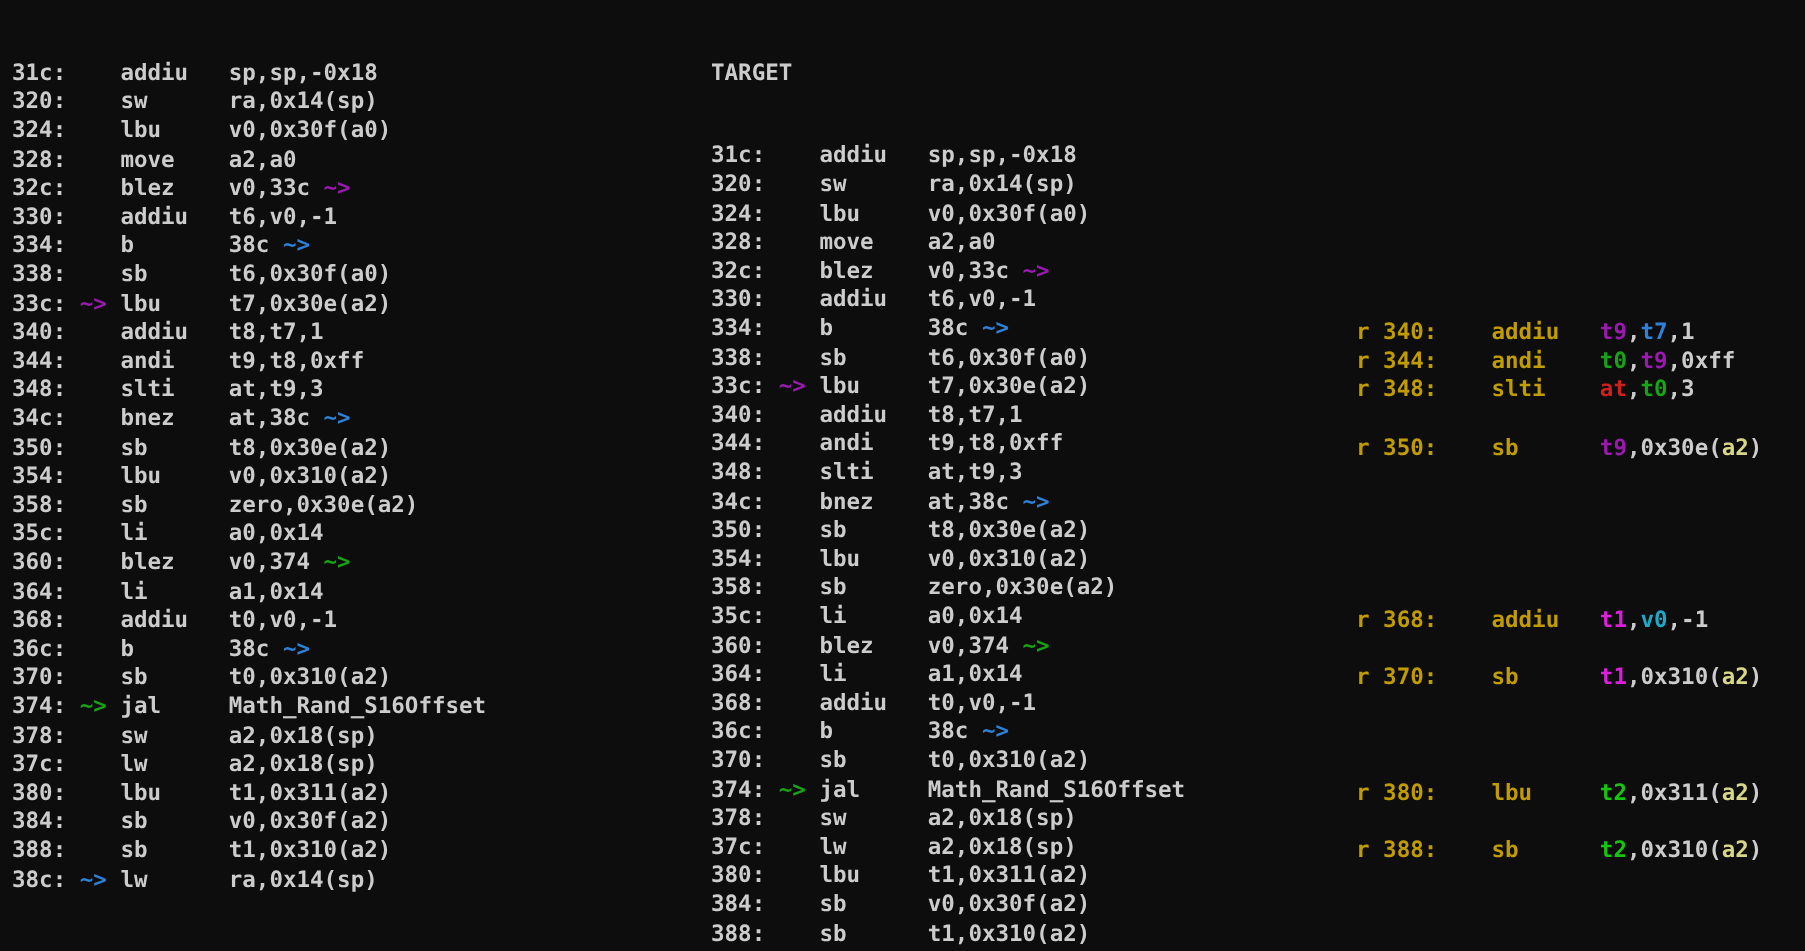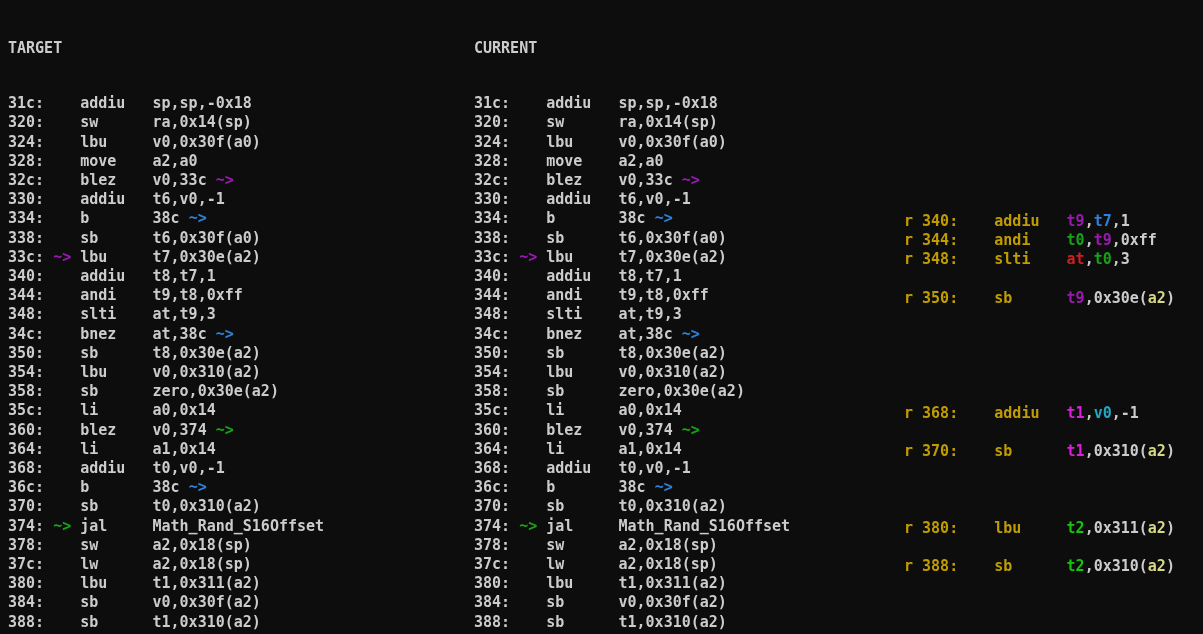--- a/index.html
+++ b/index.html
@@ -18,23 +18,22 @@
   #col-target{left:8px;}
   #col-current{left:474px;}
   #col-previous{left:904px;}
   #col-previous .hdr{padding-left:18px;}
 </style>
 </head>
 <body>
 
 <div class="term">
   <div class="col" id="col-target">
-    <div class="ln hdr">TARGET</div>
     <div id="code-target"><div class="ln"><span style="color: rgb(204, 204, 204);">31c: </span><span style="color: rgb(204, 204, 204);">   </span><span style="color: rgb(204, 204, 204);">addiu   </span><span style="color: rgb(204, 204, 204);">sp,sp,-0x18</span></div><div class="ln"><span style="color: rgb(204, 204, 204);">320: </span><span style="color: rgb(204, 204, 204);">   </span><span style="color: rgb(204, 204, 204);">sw      </span><span style="color: rgb(204, 204, 204);">ra,0x14(sp)</span></div><div class="ln"><span style="color: rgb(204, 204, 204);">324: </span><span style="color: rgb(204, 204, 204);">   </span><span style="color: rgb(204, 204, 204);">lbu     </span><span style="color: rgb(204, 204, 204);">v0,0x30f(a0)</span></div><div class="ln"><span style="color: rgb(204, 204, 204);">328: </span><span style="color: rgb(204, 204, 204);">   </span><span style="color: rgb(204, 204, 204);">move    </span><span style="color: rgb(204, 204, 204);">a2,a0</span></div><div class="ln"><span style="color: rgb(204, 204, 204);">32c: </span><span style="color: rgb(204, 204, 204);">   </span><span style="color: rgb(204, 204, 204);">blez    </span><span style="color: rgb(204, 204, 204);">v0,33c </span><span style="color: rgb(154, 26, 176);">~&gt;</span></div><div class="ln"><span style="color: rgb(204, 204, 204);">330: </span><span style="color: rgb(204, 204, 204);">   </span><span style="color: rgb(204, 204, 204);">addiu   </span><span style="color: rgb(204, 204, 204);">t6,v0,-1</span></div><div class="ln"><span style="color: rgb(204, 204, 204);">334: </span><span style="color: rgb(204, 204, 204);">   </span><span style="color: rgb(204, 204, 204);">b       </span><span style="color: rgb(204, 204, 204);">38c </span><span style="color: rgb(46, 128, 216);">~&gt;</span></div><div class="ln"><span style="color: rgb(204, 204, 204);">338: </span><span style="color: rgb(204, 204, 204);">   </span><span style="color: rgb(204, 204, 204);">sb      </span><span style="color: rgb(204, 204, 204);">t6,0x30f(a0)</span></div><div class="ln"><span style="color: rgb(204, 204, 204);">33c: </span><span style="color: rgb(154, 26, 176);">~&gt;</span><span style="color: rgb(204, 204, 204);"> </span><span style="color: rgb(204, 204, 204);">lbu     </span><span style="color: rgb(204, 204, 204);">t7,0x30e(a2)</span></div><div class="ln"><span style="color: rgb(204, 204, 204);">340: </span><span style="color: rgb(204, 204, 204);">   </span><span style="color: rgb(204, 204, 204);">addiu   </span><span style="color: rgb(204, 204, 204);">t8,t7,1</span></div><div class="ln"><span style="color: rgb(204, 204, 204);">344: </span><span style="color: rgb(204, 204, 204);">   </span><span style="color: rgb(204, 204, 204);">andi    </span><span style="color: rgb(204, 204, 204);">t9,t8,0xff</span></div><div class="ln"><span style="color: rgb(204, 204, 204);">348: </span><span style="color: rgb(204, 204, 204);">   </span><span style="color: rgb(204, 204, 204);">slti    </span><span style="color: rgb(204, 204, 204);">at,t9,3</span></div><div class="ln"><span style="color: rgb(204, 204, 204);">34c: </span><span style="color: rgb(204, 204, 204);">   </span><span style="color: rgb(204, 204, 204);">bnez    </span><span style="color: rgb(204, 204, 204);">at,38c </span><span style="color: rgb(46, 128, 216);">~&gt;</span></div><div class="ln"><span style="color: rgb(204, 204, 204);">350: </span><span style="color: rgb(204, 204, 204);">   </span><span style="color: rgb(204, 204, 204);">sb      </span><span style="color: rgb(204, 204, 204);">t8,0x30e(a2)</span></div><div class="ln"><span style="color: rgb(204, 204, 204);">354: </span><span style="color: rgb(204, 204, 204);">   </span><span style="color: rgb(204, 204, 204);">lbu     </span><span style="color: rgb(204, 204, 204);">v0,0x310(a2)</span></div><div class="ln"><span style="color: rgb(204, 204, 204);">358: </span><span style="color: rgb(204, 204, 204);">   </span><span style="color: rgb(204, 204, 204);">sb      </span><span style="color: rgb(204, 204, 204);">zero,0x30e(a2)</span></div><div class="ln"><span style="color: rgb(204, 204, 204);">35c: </span><span style="color: rgb(204, 204, 204);">   </span><span style="color: rgb(204, 204, 204);">li      </span><span style="color: rgb(204, 204, 204);">a0,0x14</span></div><div class="ln"><span style="color: rgb(204, 204, 204);">360: </span><span style="color: rgb(204, 204, 204);">   </span><span style="color: rgb(204, 204, 204);">blez    </span><span style="color: rgb(204, 204, 204);">v0,374 </span><span style="color: rgb(22, 163, 22);">~&gt;</span></div><div class="ln"><span style="color: rgb(204, 204, 204);">364: </span><span style="color: rgb(204, 204, 204);">   </span><span style="color: rgb(204, 204, 204);">li      </span><span style="color: rgb(204, 204, 204);">a1,0x14</span></div><div class="ln"><span style="color: rgb(204, 204, 204);">368: </span><span style="color: rgb(204, 204, 204);">   </span><span style="color: rgb(204, 204, 204);">addiu   </span><span style="color: rgb(204, 204, 204);">t0,v0,-1</span></div><div class="ln"><span style="color: rgb(204, 204, 204);">36c: </span><span style="color: rgb(204, 204, 204);">   </span><span style="color: rgb(204, 204, 204);">b       </span><span style="color: rgb(204, 204, 204);">38c </span><span style="color: rgb(46, 128, 216);">~&gt;</span></div><div class="ln"><span style="color: rgb(204, 204, 204);">370: </span><span style="color: rgb(204, 204, 204);">   </span><span style="color: rgb(204, 204, 204);">sb      </span><span style="color: rgb(204, 204, 204);">t0,0x310(a2)</span></div><div class="ln"><span style="color: rgb(204, 204, 204);">374: </span><span style="color: rgb(22, 163, 22);">~&gt;</span><span style="color: rgb(204, 204, 204);"> </span><span style="color: rgb(204, 204, 204);">jal     </span><span style="color: rgb(204, 204, 204);">Math_Rand_S16Offset</span></div><div class="ln"><span style="color: rgb(204, 204, 204);">378: </span><span style="color: rgb(204, 204, 204);">   </span><span style="color: rgb(204, 204, 204);">sw      </span><span style="color: rgb(204, 204, 204);">a2,0x18(sp)</span></div><div class="ln"><span style="color: rgb(204, 204, 204);">37c: </span><span style="color: rgb(204, 204, 204);">   </span><span style="color: rgb(204, 204, 204);">lw      </span><span style="color: rgb(204, 204, 204);">a2,0x18(sp)</span></div><div class="ln"><span style="color: rgb(204, 204, 204);">380: </span><span style="color: rgb(204, 204, 204);">   </span><span style="color: rgb(204, 204, 204);">lbu     </span><span style="color: rgb(204, 204, 204);">t1,0x311(a2)</span></div><div class="ln"><span style="color: rgb(204, 204, 204);">384: </span><span style="color: rgb(204, 204, 204);">   </span><span style="color: rgb(204, 204, 204);">sb      </span><span style="color: rgb(204, 204, 204);">v0,0x30f(a2)</span></div><div class="ln"><span style="color: rgb(204, 204, 204);">388: </span><span style="color: rgb(204, 204, 204);">   </span><span style="color: rgb(204, 204, 204);">sb      </span><span style="color: rgb(204, 204, 204);">t1,0x310(a2)</span></div><div class="ln"><span style="color: rgb(204, 204, 204);">38c: </span><span style="color: rgb(46, 128, 216);">~&gt;</span><span style="color: rgb(204, 204, 204);"> </span><span style="color: rgb(204, 204, 204);">lw      </span><span style="color: rgb(204, 204, 204);">ra,0x14(sp)</span></div></div>
   </div>
   <div class="col" id="col-current">
-    <div class="ln hdr">CURRENT</div>
+    <div class="ln hdr">TARGET</div>
     <div id="code-current"><div class="ln"><span style="color: rgb(204, 204, 204);">31c: </span><span style="color: rgb(204, 204, 204);">   </span><span style="color: rgb(204, 204, 204);">addiu   </span><span style="color: rgb(204, 204, 204);">sp,sp,-0x18</span></div><div class="ln"><span style="color: rgb(204, 204, 204);">320: </span><span style="color: rgb(204, 204, 204);">   </span><span style="color: rgb(204, 204, 204);">sw      </span><span style="color: rgb(204, 204, 204);">ra,0x14(sp)</span></div><div class="ln"><span style="color: rgb(204, 204, 204);">324: </span><span style="color: rgb(204, 204, 204);">   </span><span style="color: rgb(204, 204, 204);">lbu     </span><span style="color: rgb(204, 204, 204);">v0,0x30f(a0)</span></div><div class="ln"><span style="color: rgb(204, 204, 204);">328: </span><span style="color: rgb(204, 204, 204);">   </span><span style="color: rgb(204, 204, 204);">move    </span><span style="color: rgb(204, 204, 204);">a2,a0</span></div><div class="ln"><span style="color: rgb(204, 204, 204);">32c: </span><span style="color: rgb(204, 204, 204);">   </span><span style="color: rgb(204, 204, 204);">blez    </span><span style="color: rgb(204, 204, 204);">v0,33c </span><span style="color: rgb(154, 26, 176);">~&gt;</span></div><div class="ln"><span style="color: rgb(204, 204, 204);">330: </span><span style="color: rgb(204, 204, 204);">   </span><span style="color: rgb(204, 204, 204);">addiu   </span><span style="color: rgb(204, 204, 204);">t6,v0,-1</span></div><div class="ln"><span style="color: rgb(204, 204, 204);">334: </span><span style="color: rgb(204, 204, 204);">   </span><span style="color: rgb(204, 204, 204);">b       </span><span style="color: rgb(204, 204, 204);">38c </span><span style="color: rgb(46, 128, 216);">~&gt;</span></div><div class="ln"><span style="color: rgb(204, 204, 204);">338: </span><span style="color: rgb(204, 204, 204);">   </span><span style="color: rgb(204, 204, 204);">sb      </span><span style="color: rgb(204, 204, 204);">t6,0x30f(a0)</span></div><div class="ln"><span style="color: rgb(204, 204, 204);">33c: </span><span style="color: rgb(154, 26, 176);">~&gt;</span><span style="color: rgb(204, 204, 204);"> </span><span style="color: rgb(204, 204, 204);">lbu     </span><span style="color: rgb(204, 204, 204);">t7,0x30e(a2)</span></div><div class="ln"><span style="color: rgb(204, 204, 204);">340: </span><span style="color: rgb(204, 204, 204);">   </span><span style="color: rgb(204, 204, 204);">addiu   </span><span style="color: rgb(204, 204, 204);">t8,t7,1</span></div><div class="ln"><span style="color: rgb(204, 204, 204);">344: </span><span style="color: rgb(204, 204, 204);">   </span><span style="color: rgb(204, 204, 204);">andi    </span><span style="color: rgb(204, 204, 204);">t9,t8,0xff</span></div><div class="ln"><span style="color: rgb(204, 204, 204);">348: </span><span style="color: rgb(204, 204, 204);">   </span><span style="color: rgb(204, 204, 204);">slti    </span><span style="color: rgb(204, 204, 204);">at,t9,3</span></div><div class="ln"><span style="color: rgb(204, 204, 204);">34c: </span><span style="color: rgb(204, 204, 204);">   </span><span style="color: rgb(204, 204, 204);">bnez    </span><span style="color: rgb(204, 204, 204);">at,38c </span><span style="color: rgb(46, 128, 216);">~&gt;</span></div><div class="ln"><span style="color: rgb(204, 204, 204);">350: </span><span style="color: rgb(204, 204, 204);">   </span><span style="color: rgb(204, 204, 204);">sb      </span><span style="color: rgb(204, 204, 204);">t8,0x30e(a2)</span></div><div class="ln"><span style="color: rgb(204, 204, 204);">354: </span><span style="color: rgb(204, 204, 204);">   </span><span style="color: rgb(204, 204, 204);">lbu     </span><span style="color: rgb(204, 204, 204);">v0,0x310(a2)</span></div><div class="ln"><span style="color: rgb(204, 204, 204);">358: </span><span style="color: rgb(204, 204, 204);">   </span><span style="color: rgb(204, 204, 204);">sb      </span><span style="color: rgb(204, 204, 204);">zero,0x30e(a2)</span></div><div class="ln"><span style="color: rgb(204, 204, 204);">35c: </span><span style="color: rgb(204, 204, 204);">   </span><span style="color: rgb(204, 204, 204);">li      </span><span style="color: rgb(204, 204, 204);">a0,0x14</span></div><div class="ln"><span style="color: rgb(204, 204, 204);">360: </span><span style="color: rgb(204, 204, 204);">   </span><span style="color: rgb(204, 204, 204);">blez    </span><span style="color: rgb(204, 204, 204);">v0,374 </span><span style="color: rgb(22, 163, 22);">~&gt;</span></div><div class="ln"><span style="color: rgb(204, 204, 204);">364: </span><span style="color: rgb(204, 204, 204);">   </span><span style="color: rgb(204, 204, 204);">li      </span><span style="color: rgb(204, 204, 204);">a1,0x14</span></div><div class="ln"><span style="color: rgb(204, 204, 204);">368: </span><span style="color: rgb(204, 204, 204);">   </span><span style="color: rgb(204, 204, 204);">addiu   </span><span style="color: rgb(204, 204, 204);">t0,v0,-1</span></div><div class="ln"><span style="color: rgb(204, 204, 204);">36c: </span><span style="color: rgb(204, 204, 204);">   </span><span style="color: rgb(204, 204, 204);">b       </span><span style="color: rgb(204, 204, 204);">38c </span><span style="color: rgb(46, 128, 216);">~&gt;</span></div><div class="ln"><span style="color: rgb(204, 204, 204);">370: </span><span style="color: rgb(204, 204, 204);">   </span><span style="color: rgb(204, 204, 204);">sb      </span><span style="color: rgb(204, 204, 204);">t0,0x310(a2)</span></div><div class="ln"><span style="color: rgb(204, 204, 204);">374: </span><span style="color: rgb(22, 163, 22);">~&gt;</span><span style="color: rgb(204, 204, 204);"> </span><span style="color: rgb(204, 204, 204);">jal     </span><span style="color: rgb(204, 204, 204);">Math_Rand_S16Offset</span></div><div class="ln"><span style="color: rgb(204, 204, 204);">378: </span><span style="color: rgb(204, 204, 204);">   </span><span style="color: rgb(204, 204, 204);">sw      </span><span style="color: rgb(204, 204, 204);">a2,0x18(sp)</span></div><div class="ln"><span style="color: rgb(204, 204, 204);">37c: </span><span style="color: rgb(204, 204, 204);">   </span><span style="color: rgb(204, 204, 204);">lw      </span><span style="color: rgb(204, 204, 204);">a2,0x18(sp)</span></div><div class="ln"><span style="color: rgb(204, 204, 204);">380: </span><span style="color: rgb(204, 204, 204);">   </span><span style="color: rgb(204, 204, 204);">lbu     </span><span style="color: rgb(204, 204, 204);">t1,0x311(a2)</span></div><div class="ln"><span style="color: rgb(204, 204, 204);">384: </span><span style="color: rgb(204, 204, 204);">   </span><span style="color: rgb(204, 204, 204);">sb      </span><span style="color: rgb(204, 204, 204);">v0,0x30f(a2)</span></div><div class="ln"><span style="color: rgb(204, 204, 204);">388: </span><span style="color: rgb(204, 204, 204);">   </span><span style="color: rgb(204, 204, 204);">sb      </span><span style="color: rgb(204, 204, 204);">t1,0x310(a2)</span></div><div class="ln"><span style="color: rgb(204, 204, 204);">38c: </span><span style="color: rgb(46, 128, 216);">~&gt;</span><span style="color: rgb(204, 204, 204);"> </span><span style="color: rgb(204, 204, 204);">lw      </span><span style="color: rgb(204, 204, 204);">ra,0x14(sp)</span></div></div>
   </div>
   <div class="col" id="col-previous">
     <div id="code-previous"><div class="ln"></div><div class="ln"></div><div class="ln"></div><div class="ln"></div><div class="ln"></div><div class="ln"></div><div class="ln"></div><div class="ln"></div><div class="ln"></div><div class="ln"><span style="color: rgb(193, 156, 0);">r 340:    </span><span style="color: rgb(193, 156, 0);">addiu   </span><span style="color: rgb(154, 26, 176);">t9</span><span style="color: rgb(204, 204, 204);">,</span><span style="color: rgb(46, 128, 216);">t7</span><span style="color: rgb(204, 204, 204);">,1</span></div><div class="ln"><span style="color: rgb(193, 156, 0);">r 344:    </span><span style="color: rgb(193, 156, 0);">andi    </span><span style="color: rgb(22, 163, 22);">t0</span><span style="color: rgb(204, 204, 204);">,</span><span style="color: rgb(154, 26, 176);">t9</span><span style="color: rgb(204, 204, 204);">,0xff</span></div><div class="ln"><span style="color: rgb(193, 156, 0);">r 348:    </span><span style="color: rgb(193, 156, 0);">slti    </span><span style="color: rgb(205, 32, 32);">at</span><span style="color: rgb(204, 204, 204);">,</span><span style="color: rgb(22, 163, 22);">t0</span><span style="color: rgb(204, 204, 204);">,3</span></div><div class="ln"></div><div class="ln"><span style="color: rgb(193, 156, 0);">r 350:    </span><span style="color: rgb(193, 156, 0);">sb      </span><span style="color: rgb(154, 26, 176);">t9</span><span style="color: rgb(204, 204, 204);">,0x30e(</span><span style="color: rgb(215, 215, 135);">a2</span><span style="color: rgb(204, 204, 204);">)</span></div><div class="ln"></div><div class="ln"></div><div class="ln"></div><div class="ln"></div><div class="ln"></div><div class="ln"><span style="color: rgb(193, 156, 0);">r 368:    </span><span style="color: rgb(193, 156, 0);">addiu   </span><span style="color: rgb(222, 30, 222);">t1</span><span style="color: rgb(204, 204, 204);">,</span><span style="color: rgb(31, 168, 200);">v0</span><span style="color: rgb(204, 204, 204);">,-1</span></div><div class="ln"></div><div class="ln"><span style="color: rgb(193, 156, 0);">r 370:    </span><span style="color: rgb(193, 156, 0);">sb      </span><span style="color: rgb(222, 30, 222);">t1</span><span style="color: rgb(204, 204, 204);">,0x310(</span><span style="color: rgb(215, 215, 135);">a2</span><span style="color: rgb(204, 204, 204);">)</span></div><div class="ln"></div><div class="ln"></div><div class="ln"></div><div class="ln"><span style="color: rgb(193, 156, 0);">r 380:    </span><span style="color: rgb(193, 156, 0);">lbu     </span><span style="color: rgb(22, 198, 12);">t2</span><span style="color: rgb(204, 204, 204);">,0x311(</span><span style="color: rgb(215, 215, 135);">a2</span><span style="color: rgb(204, 204, 204);">)</span></div><div class="ln"></div><div class="ln"><span style="color: rgb(193, 156, 0);">r 388:    </span><span style="color: rgb(193, 156, 0);">sb      </span><span style="color: rgb(22, 198, 12);">t2</span><span style="color: rgb(204, 204, 204);">,0x310(</span><span style="color: rgb(215, 215, 135);">a2</span><span style="color: rgb(204, 204, 204);">)</span></div><div class="ln"></div></div>
   </div>
 </div>
 
 </body></html>

